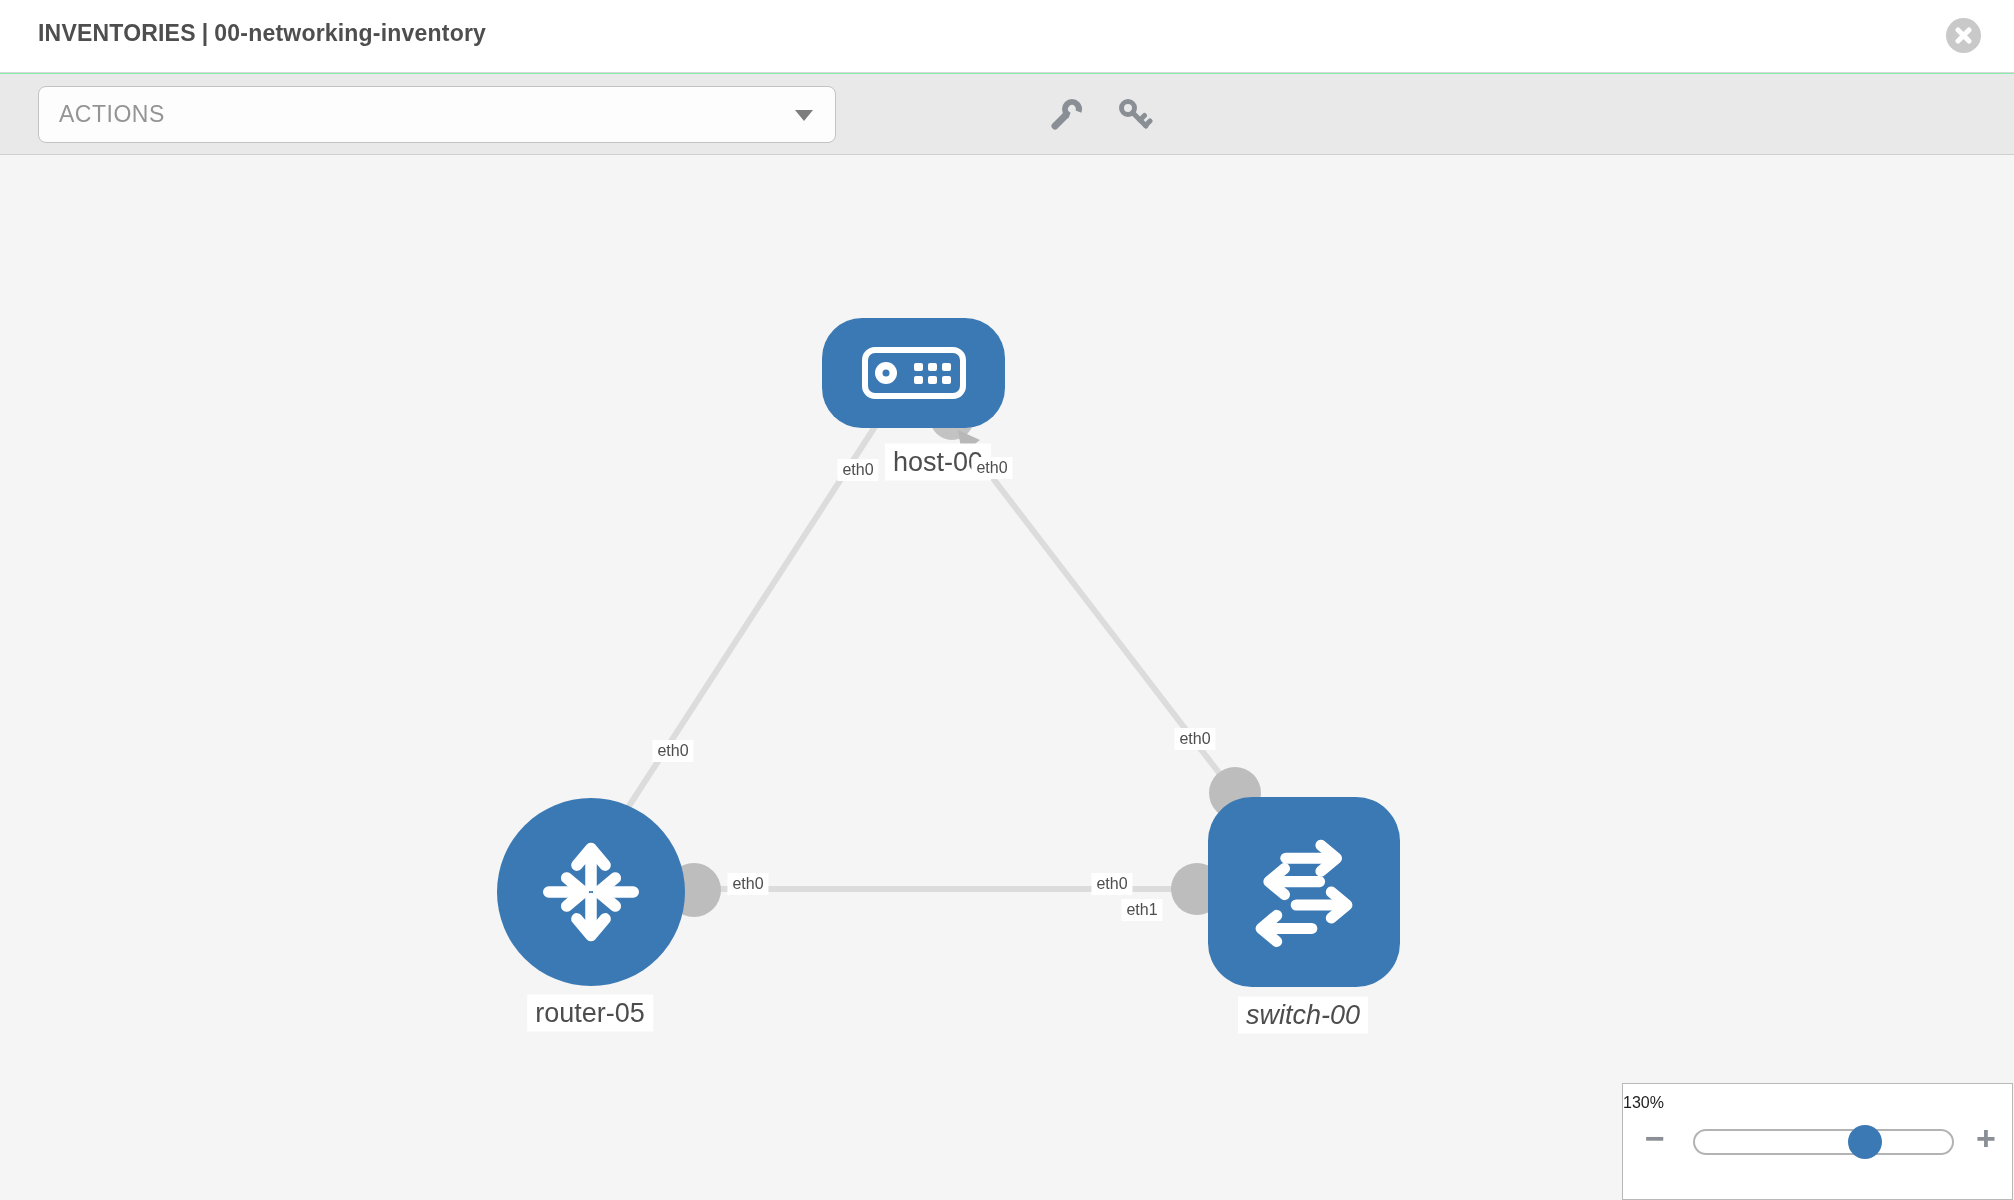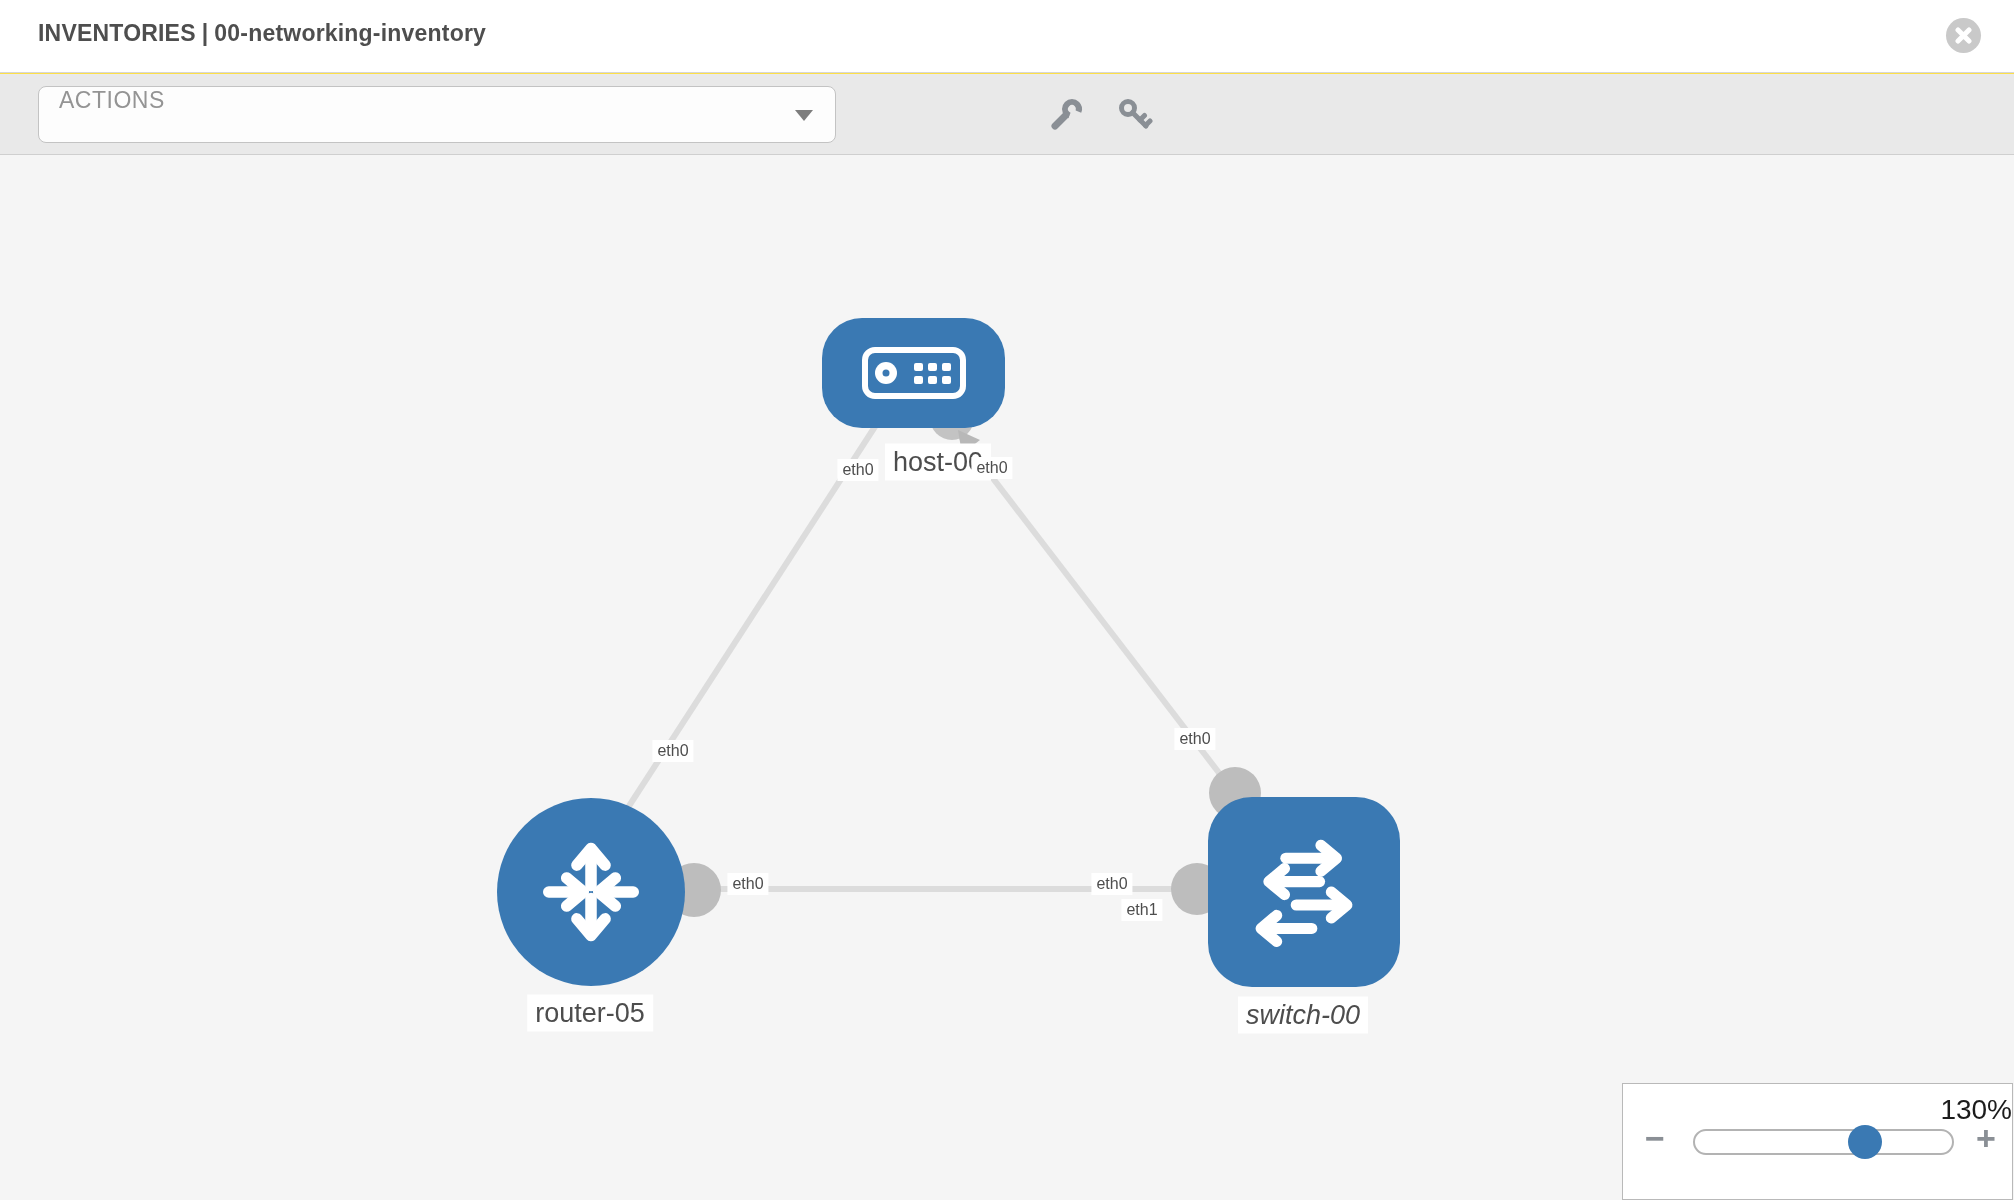--- a/index.html
+++ b/index.html
@@ -1,28 +1,28 @@
 <!DOCTYPE html>
 <html><head>
 <meta charset="utf-8">
 <style>
   html,body{margin:0;padding:0;background:#f5f5f5;}
   body{font-family:"Liberation Sans", sans-serif; width:2014px; height:1200px; overflow:hidden; position:relative;}
-  .app{position:absolute;inset:0;width:2014px;height:1200px;background:#fde047;}
+  .app{position:absolute;inset:0;width:2014px;height:1200px;background:#86efac;}
 
   
   .header{position:absolute;left:0;top:0;width:2014px;height:73px;background:#ffffff;border-bottom:1px solid #d7d7d7;box-sizing:border-box;}
   .title{position:absolute;left:38px;top:20px;font-size:23px;font-weight:700;color:#4e4e4e;letter-spacing:.2px;}
   .title .sep{font-weight:700;color:#4e4e4e;padding:0 6px;}
   .close-btn{position:absolute;right:33px;top:18px;width:35px;height:35px;border-radius:50%;background:#c9c9c9;display:flex;align-items:center;justify-content:center;cursor:pointer;}
   .close-btn svg{display:block;}
 
   
   .toolbar{position:absolute;left:0;top:74px;width:2014px;height:81px;background:#e9e9e9;border-bottom:1px solid #cfcfcf;box-sizing:border-box;}
-  .select-box{position:absolute;top:12px;height:57px;background:#fdfdfd;border:1px solid #c3c3c3;border-radius:8px;box-sizing:border-box;display:flex;padding:0 20px;color:#949494;font-size:23px;letter-spacing:.5px;cursor:pointer;}
+  .select-box{position:absolute;top:12px;height:57px;background:#fdfdfd;border:1px solid #c3c3c3;border-radius:8px;box-sizing:border-box;display:flex;align-items:center;padding:0 20px;color:#949494;font-size:23px;letter-spacing:.5px;cursor:pointer;}
   .select-box .caret{position:absolute;right:22px;top:50%;margin-top:-5px;width:0;height:0;border-left:9px solid transparent;border-right:9px solid transparent;border-top:11px solid #7d7d7d;}
   .actions-box{left:38px;width:798px;}
   .search-box{left:1183px;width:792px;}
   .tool-icon{position:absolute;top:15px;width:52px;height:52px;display:flex;align-items:center;justify-content:center;cursor:pointer;}
   .tool-icon svg{display:block;}
   .wrench-btn{left:1040px;}
   .key-btn{left:1109px;}
 
   
   .canvas{position:absolute;left:0;top:155px;width:2014px;height:1045px;background:#f5f5f5;}
@@ -32,21 +32,21 @@
   .node-host{left:822px;top:163px;width:183px;height:110px;border-radius:40px;}
   .node-router{left:497px;top:643px;width:188px;height:188px;border-radius:50%;}
   .node-switch{left:1208px;top:642px;width:192px;height:190px;border-radius:44px;}
 
   .chip{position:absolute;z-index:3;background:#ffffff;color:#4d4d4d;white-space:nowrap;transform:translate(-50%,-50%);}
   .node-label{font-size:27px;padding:3px 8px;}
   .eth-label{font-size:16px;padding:2px 5px;}
 
   
   .zoom-panel{position:absolute;left:1622px;top:1083px;width:391px;height:117px;background:#ffffff;border:1px solid #b9b9b9;box-sizing:border-box;z-index:4;}
-  .zoom-level{position:absolute;left:0;right:0;top:10px;text-align:right;font-size:28px;color:#1c1c1c;}
+  .zoom-level{position:absolute;left:0;right:0;top:10px;text-align:left;font-size:16px;color:#1c1c1c;}
   .zoom-minus,.zoom-plus{position:absolute;top:36px;width:36px;height:36px;display:flex;align-items:center;justify-content:center;font-size:34px;font-weight:700;color:#8a8f95;cursor:pointer;line-height:1;}
   .zoom-minus{left:14px;}
   .zoom-plus{right:8px;}
   .zoom-track{position:absolute;left:70px;top:45px;width:261px;height:26px;border:2px solid #b3b3b3;border-radius:15px;background:#ffffff;box-sizing:border-box;cursor:pointer;}
   .zoom-thumb{position:absolute;left:153px;top:-6px;width:34px;height:34px;border-radius:50%;background:#3a79b3;cursor:grab;}
 </style>
 </head>
 <body>
 
 <div class="app">

